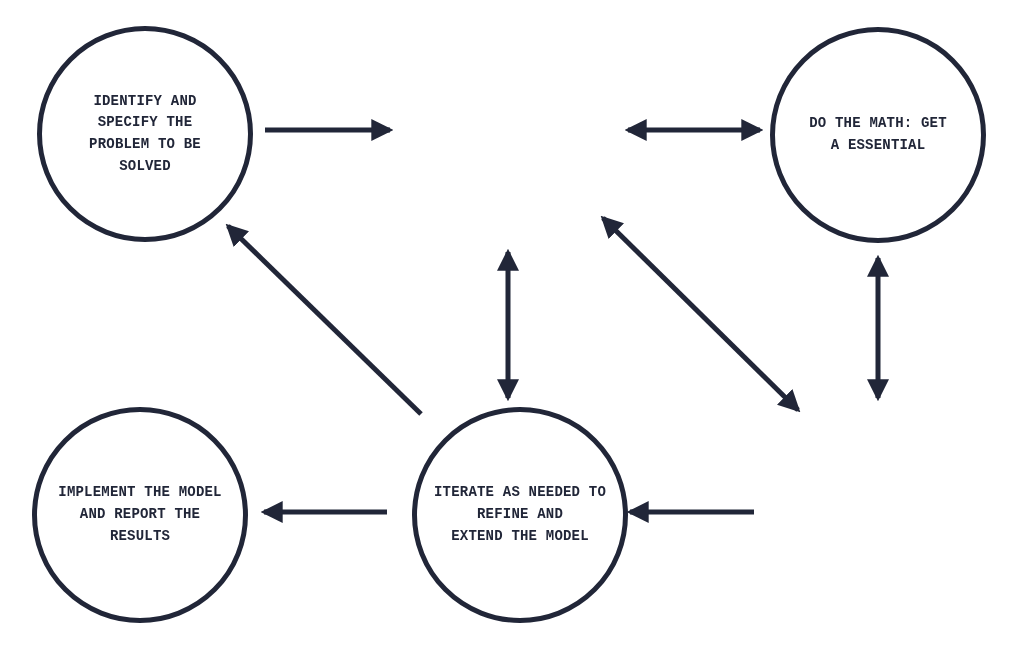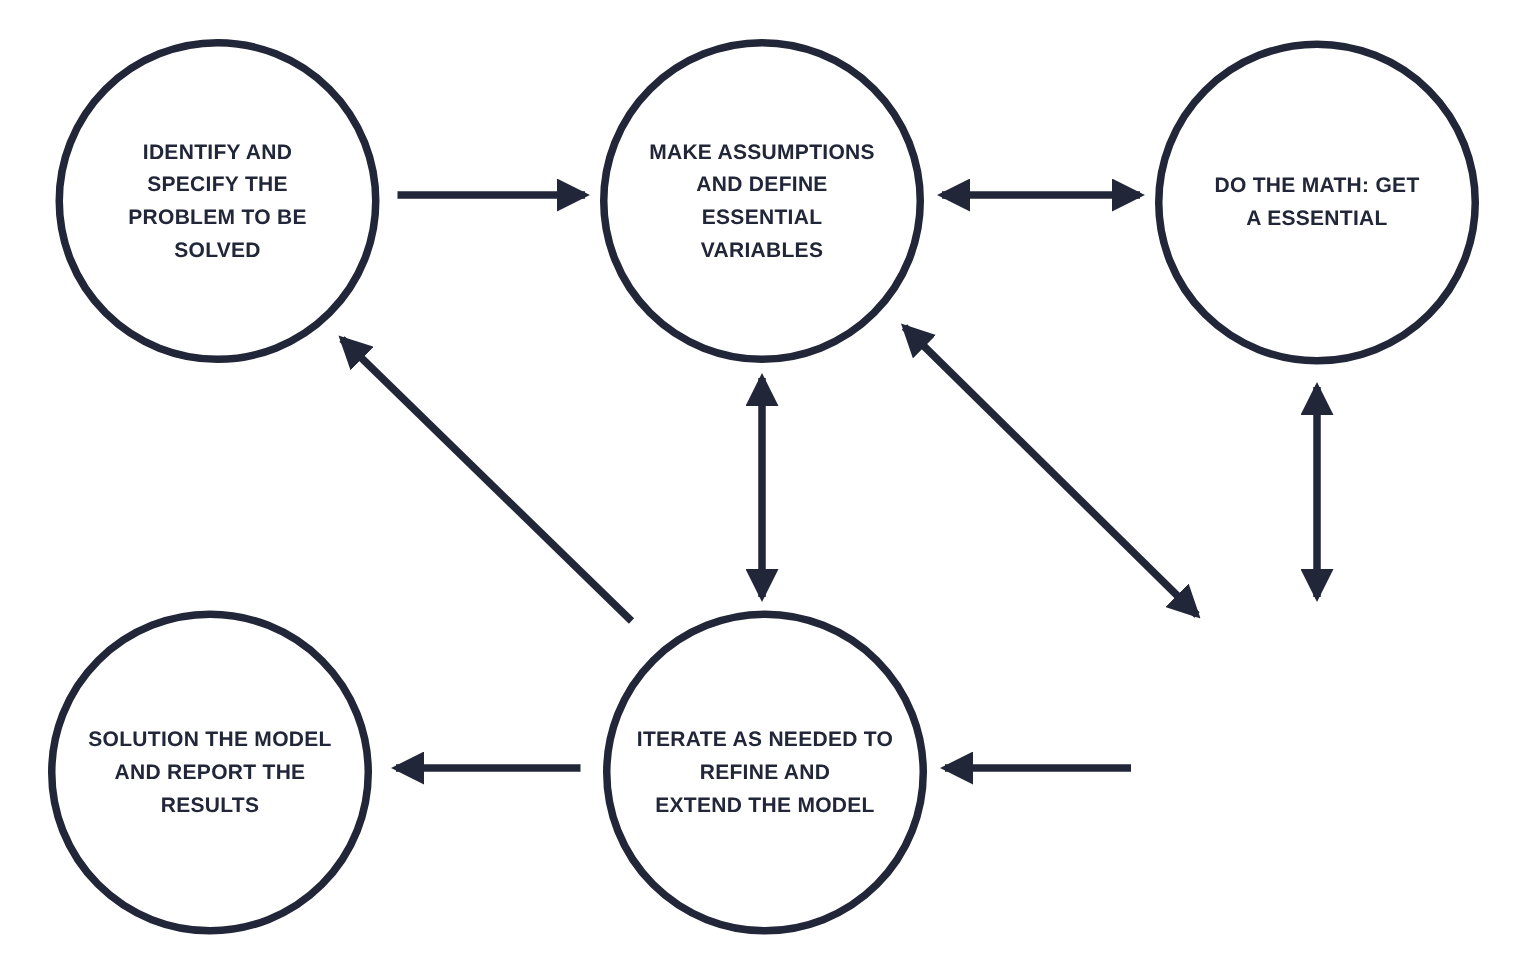--- a/index.html
+++ b/index.html
@@ -1,21 +1,21 @@
 <!DOCTYPE html>
 <html><head>
 <meta charset="utf-8">
 <style>
   html, body { margin: 0; padding: 0; background: #ffffff; }
   .canvas {
     position: relative;
     width: 1024px;
     height: 653px;
     background: #ffffff;
-    font-family: Liberation Sans, sans-serif;
+    font-family: Liberation Mono, monospace;
     overflow: hidden;
   }
   .arrows { position: absolute; left: 0; top: 0; width: 1024px; height: 653px; }
   .edge { stroke: #212638; stroke-width: 5; }
   .node {
     position: absolute;
     width: 216px;
     height: 216px;
     box-sizing: border-box;
     border: 5px solid #212638;
@@ -32,21 +32,21 @@
     font-weight: bold;
     font-size: 14px;
     line-height: 1.55;
     letter-spacing: 0.2px;
     color: #212638;
   }
   .node-identify   { left: 37px;  top: 26px;  }
   .node-assume     { left: 400px; top: 26px;  }
   .node-math       { left: 770px; top: 27px;  }
   .node-implement  { left: 32px;  top: 407px; }
-  .node-iterate    { left: 402px; top: 407px; }
+  .node-iterate    { left: 412px; top: 407px; }
   .node-analyze    { left: 769px; top: 407px; }
 </style>
 </head>
 <body>
 
 <div class="canvas">
 
   <svg class="arrows" viewBox="0 0 1024 653" xmlns="http://www.w3.org/2000/svg">
     <defs>
       <marker id="ah" viewBox="0 0 10 10" refX="8.5" refY="5" markerWidth="4.4" markerHeight="4.4" orient="auto-start-reverse">
@@ -71,34 +71,28 @@
     <line class="edge" x1="387" y1="512" x2="264" y2="512" marker-end="url(#ah)"></line>
   </svg>
 
   <div class="node node-identify">
     <span class="node-label">IDENTIFY AND
 SPECIFY THE
 PROBLEM TO BE
 SOLVED</span>
   </div>
 
-  <div class="node node-assume">
-    <span class="node-label">MAKE ASSUMPTIONS
-AND DEFINE
-ESSENTIAL
-VARIABLES</span>
-  </div>
 
   <div class="node node-math">
     <span class="node-label">DO THE MATH: GET
 A ESSENTIAL</span>
   </div>
 
   <div class="node node-implement">
-    <span class="node-label">SOLUTION THE MODEL
+    <span class="node-label">IMPLEMENT THE MODEL
 AND REPORT THE
 RESULTS</span>
   </div>
 
   <div class="node node-iterate">
     <span class="node-label">ITERATE AS NEEDED TO
 REFINE AND
 EXTEND THE MODEL</span>
   </div>
 

